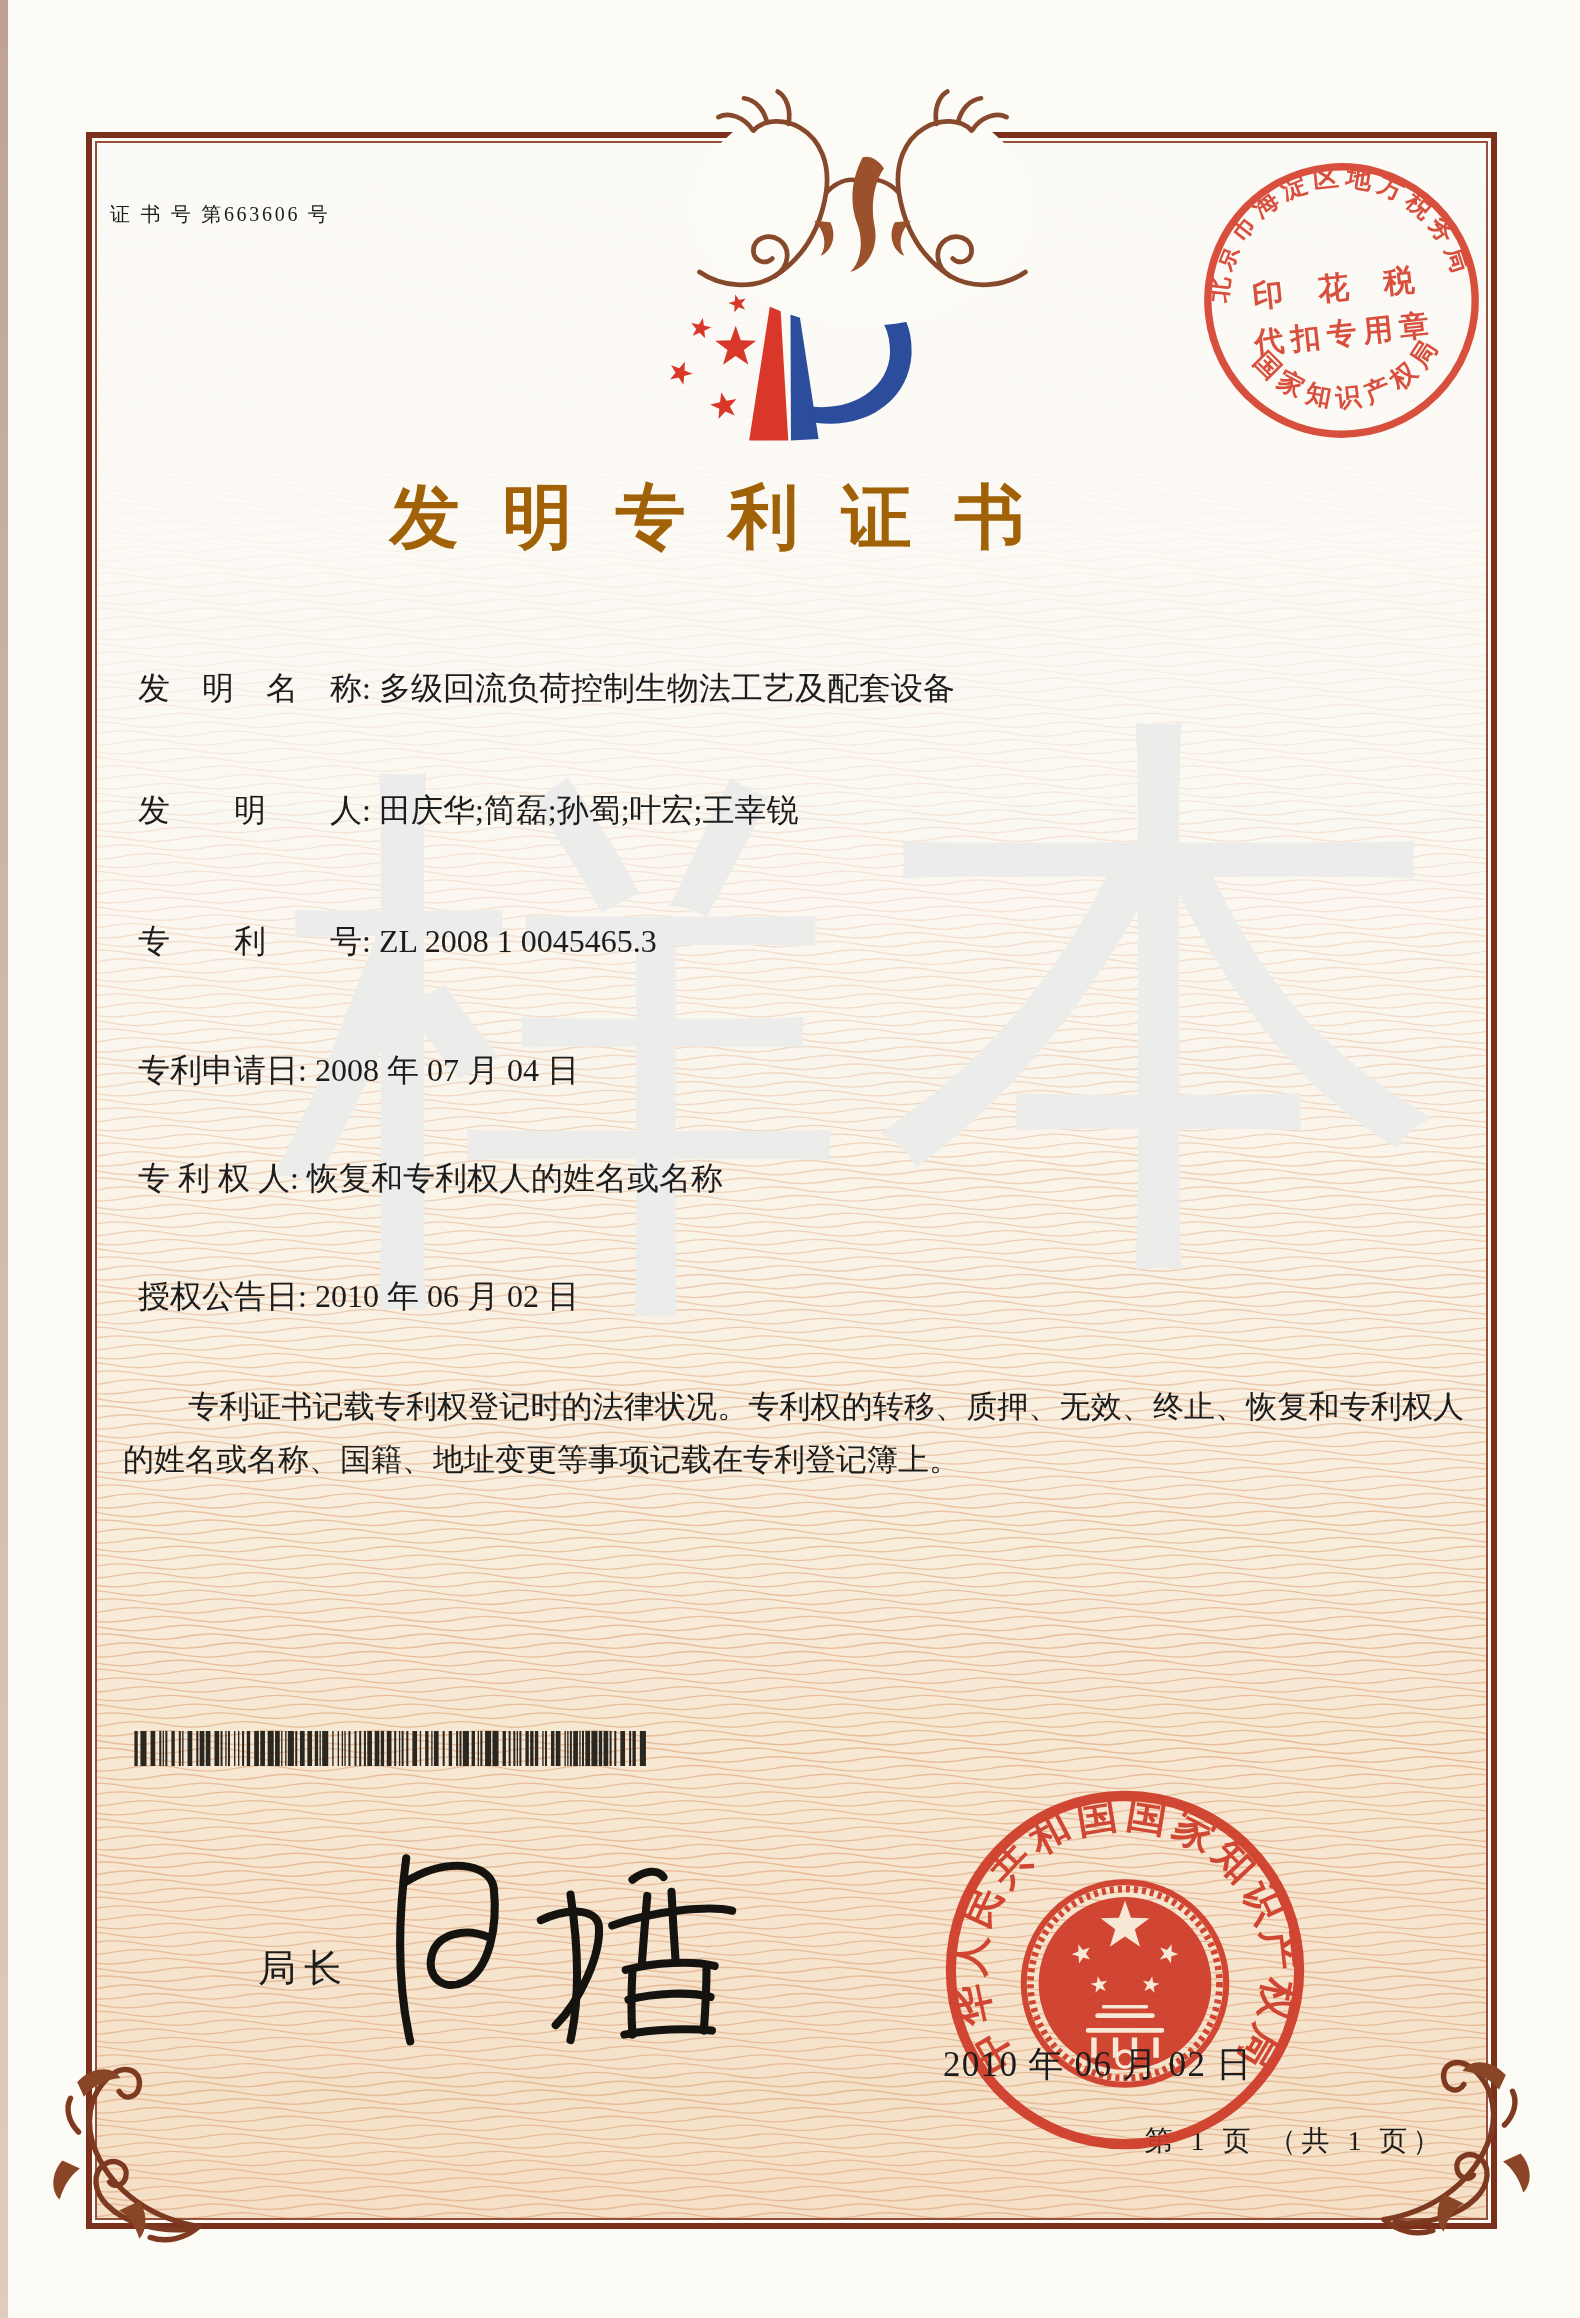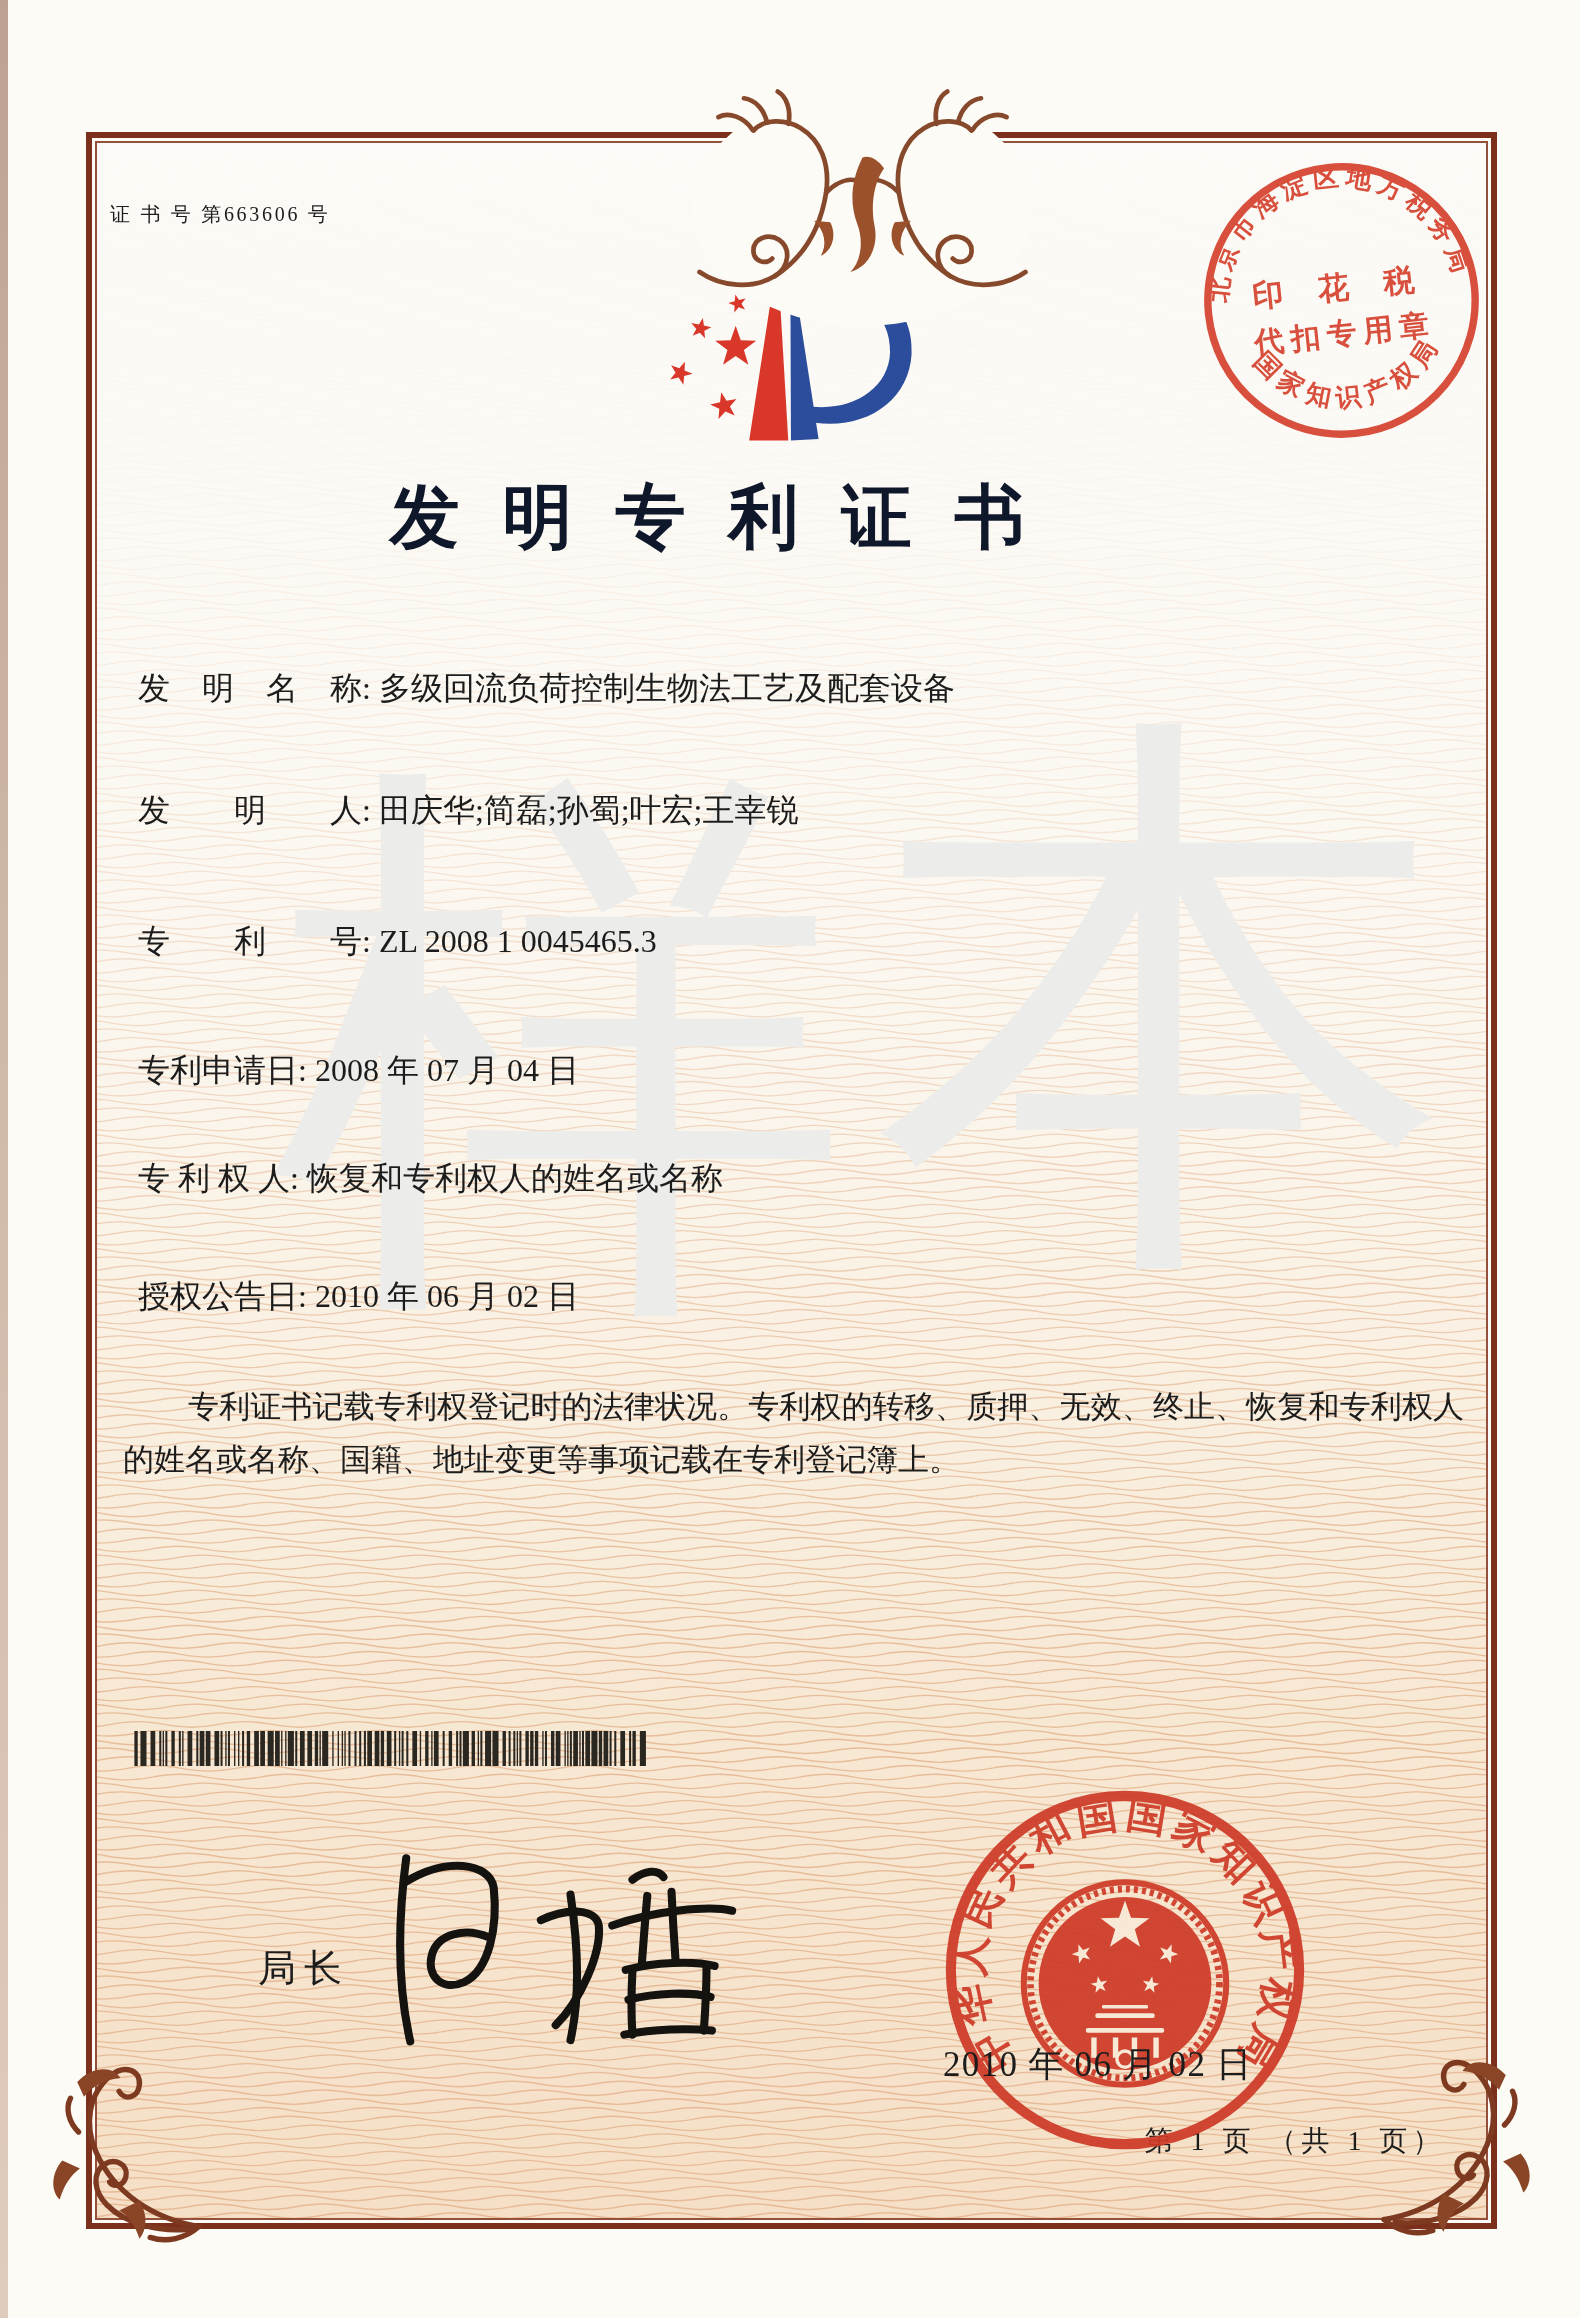--- a/index.html
+++ b/index.html
@@ -15,21 +15,21 @@
   .frame .thin{position:absolute;inset:2.7px;border:2px solid #94503a;pointer-events:none;}
   .frame .inner{position:absolute;inset:4.7px;overflow:hidden;
     background:linear-gradient(180deg,#fbf8f0 0%,#faf4e8 38%,#f8ecda 66%,#f5dfc6 100%);}
   .wave-fade{position:absolute;inset:0;
     background:linear-gradient(180deg,rgba(252,250,246,1) 0%,rgba(252,250,246,.93) 16%,
       rgba(252,250,246,.6) 36%,rgba(252,250,246,.22) 56%,rgba(252,250,246,0) 74%);}
   
   .abs{position:absolute;}
   .cert-no{left:110px;top:201px;font-size:20px;letter-spacing:2.7px;}
   .title{left:0;top:471px;width:1457px;text-align:center;font-size:70px;font-weight:bold;
-    letter-spacing:43px;color:#0f172a;}
+    letter-spacing:43px;color:#a16207;}
   .watermark{color:#ececе9;color:#ececea;font-size:580px;line-height:1;z-index:0;
     font-family:"Liberation Serif","DejaVu Serif",serif;}
   .wm1{left:271px;top:761px;}
   .wm2{left:874px;top:714px;}
   .field{position:absolute;left:138px;font-size:32px;white-space:nowrap;z-index:2;}
   .paras{left:123px;top:1380px;width:1341px;font-size:31px;line-height:53px;
     text-align:justify;text-justify:inter-character;z-index:2;}
   .paras p{margin:0;text-indent:65px;}
   .sig-label{left:258px;top:1943px;font-size:38px;letter-spacing:8px;z-index:2;}
   .seal-date{left:943px;top:2041px;width:418px;font-size:35px;letter-spacing:1.3px;z-index:5;}

